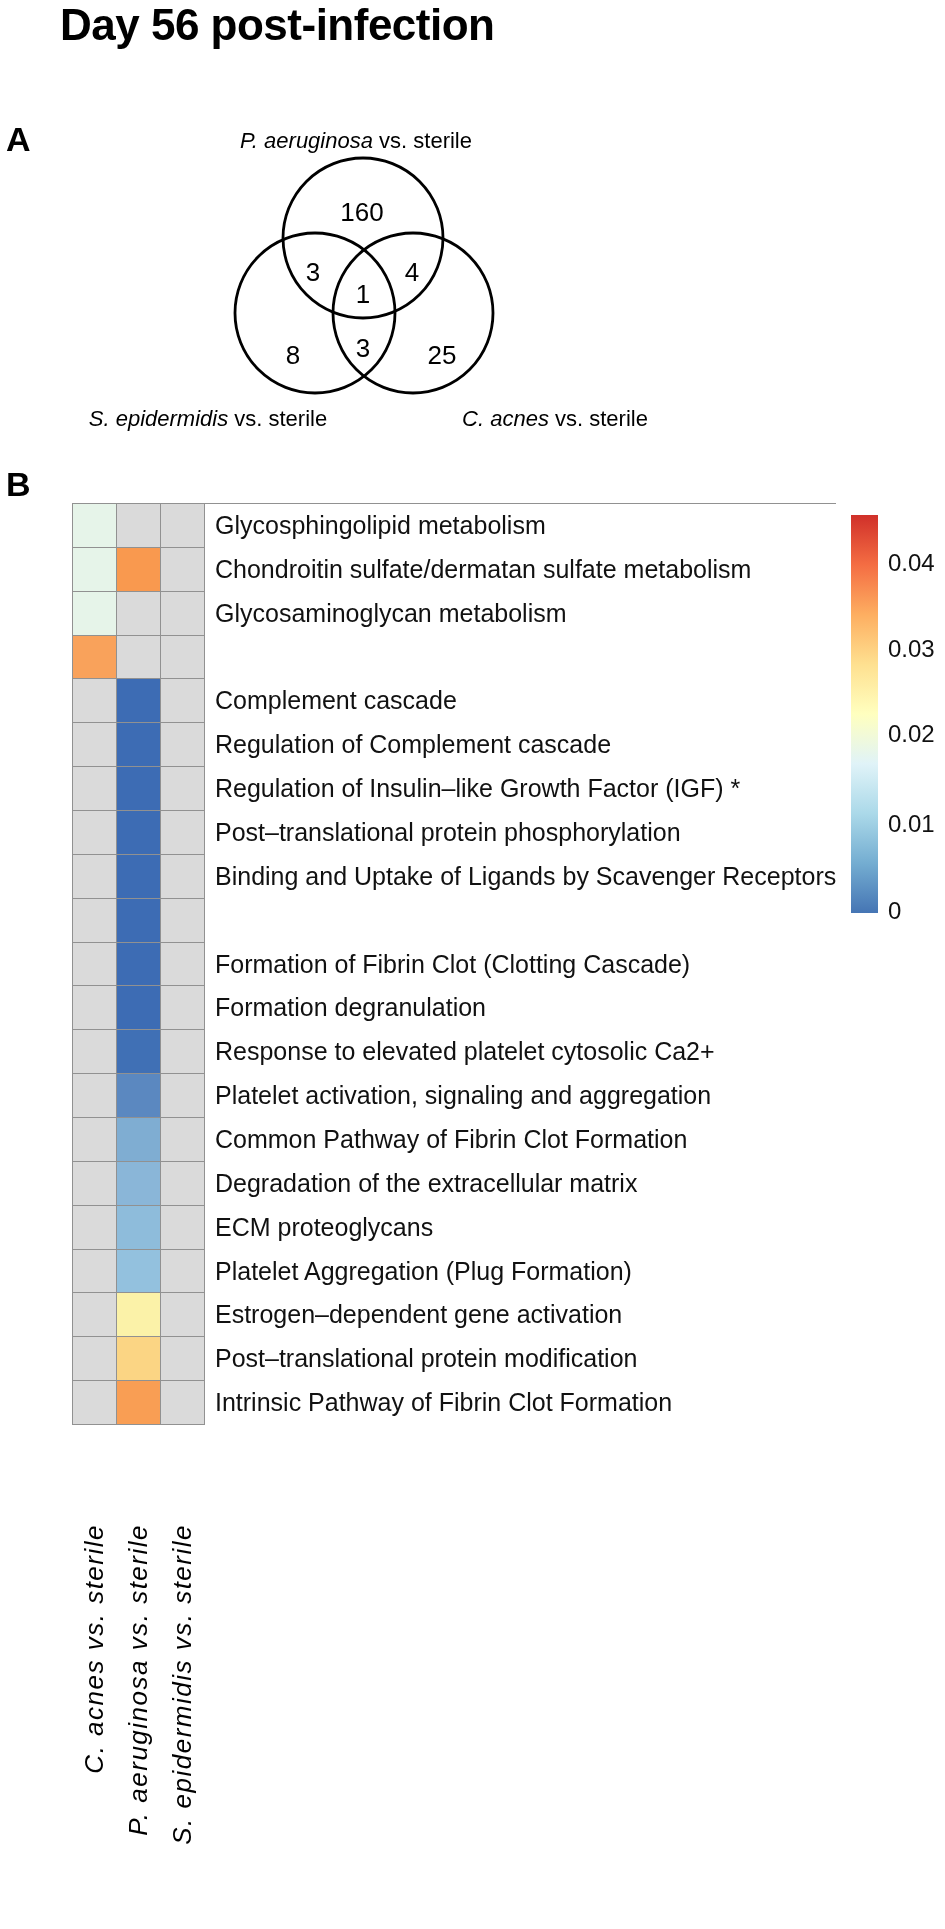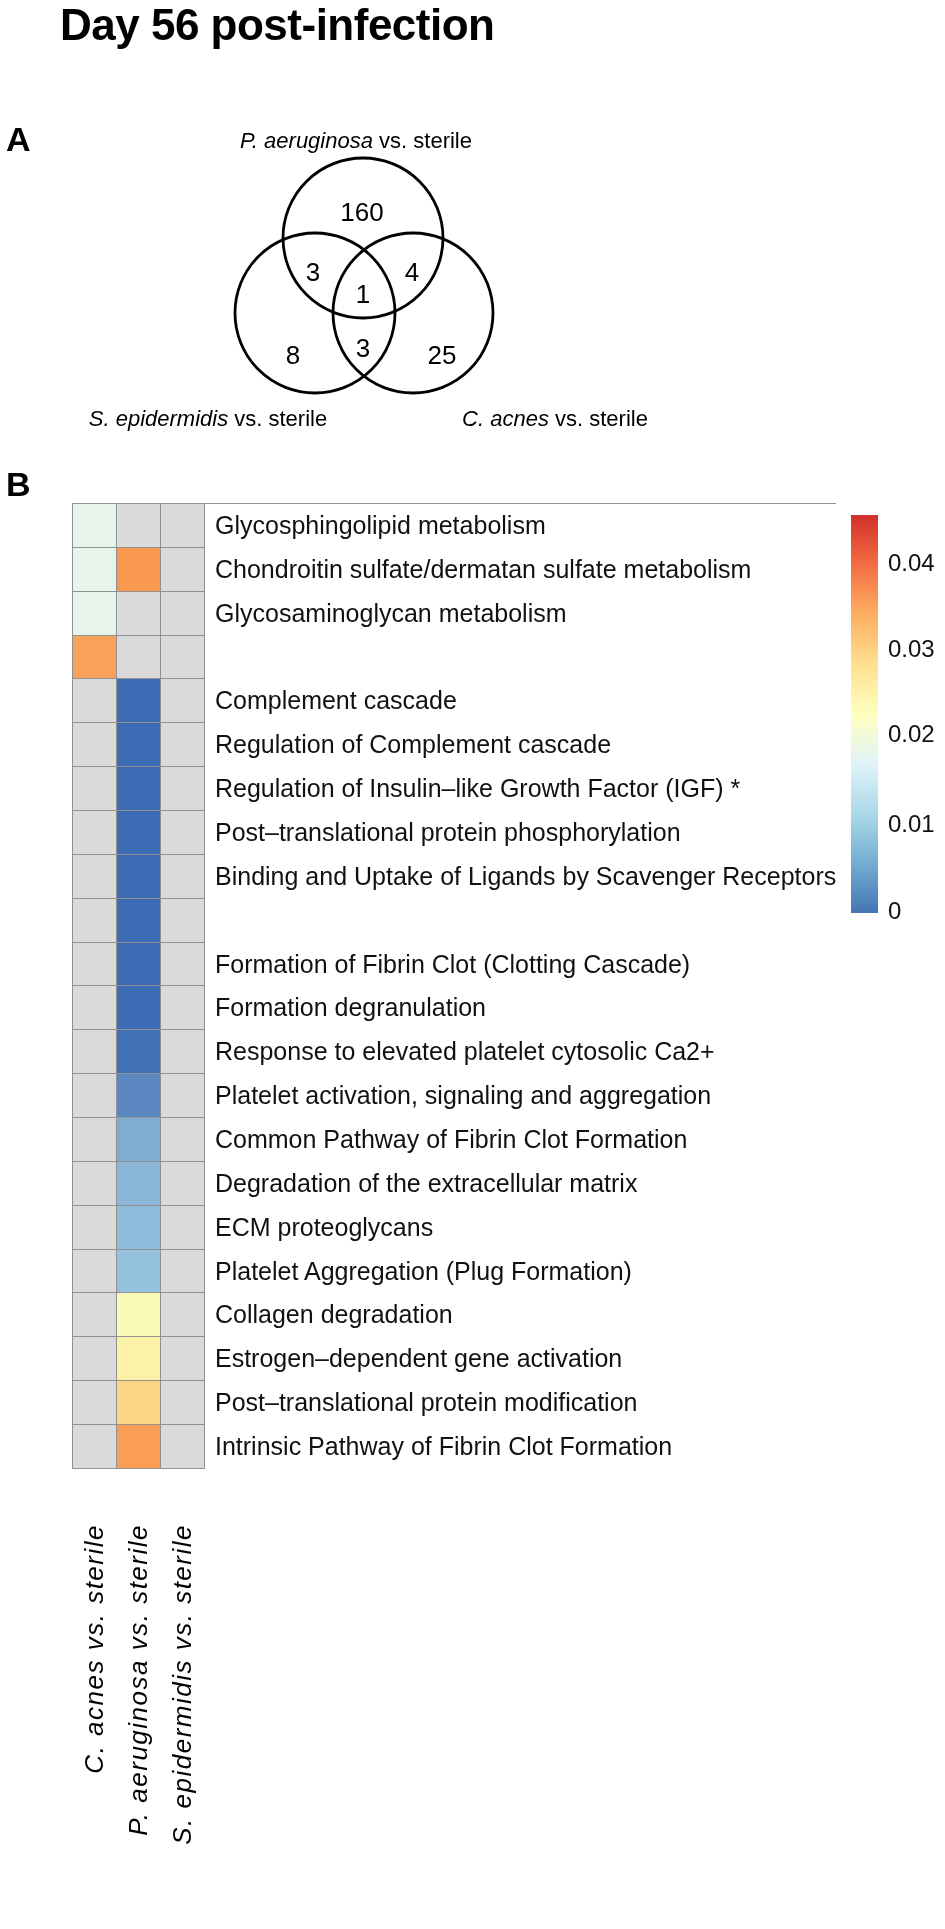--- a/index.html
+++ b/index.html
@@ -160,26 +160,20 @@
         <div class="hm-label">ECM proteoglycans</div>
       </div>
       <div class="hm-row">
         <div class="hm-cell" style="background: rgb(218, 218, 218);"></div>
         <div class="hm-cell" style="background: rgb(147, 193, 222);"></div>
         <div class="hm-cell" style="background: rgb(218, 218, 218);"></div>
         <div class="hm-label">Platelet Aggregation (Plug Formation)</div>
       </div>
       <div class="hm-row">
         <div class="hm-cell" style="background: rgb(218, 218, 218);"></div>
-        <div class="hm-cell" style="background: rgb(251, 249, 183);"></div>
-        <div class="hm-cell" style="background: rgb(218, 218, 218);"></div>
-        <div class="hm-label">Collagen degradation</div>
-      </div>
-      <div class="hm-row">
-        <div class="hm-cell" style="background: rgb(218, 218, 218);"></div>
         <div class="hm-cell" style="background: rgb(251, 242, 168);"></div>
         <div class="hm-cell" style="background: rgb(218, 218, 218);"></div>
         <div class="hm-label">Estrogen–dependent gene activation</div>
       </div>
       <div class="hm-row">
         <div class="hm-cell" style="background: rgb(218, 218, 218);"></div>
         <div class="hm-cell" style="background: rgb(251, 213, 132);"></div>
         <div class="hm-cell" style="background: rgb(218, 218, 218);"></div>
         <div class="hm-label">Post–translational protein modification</div>
       </div>

